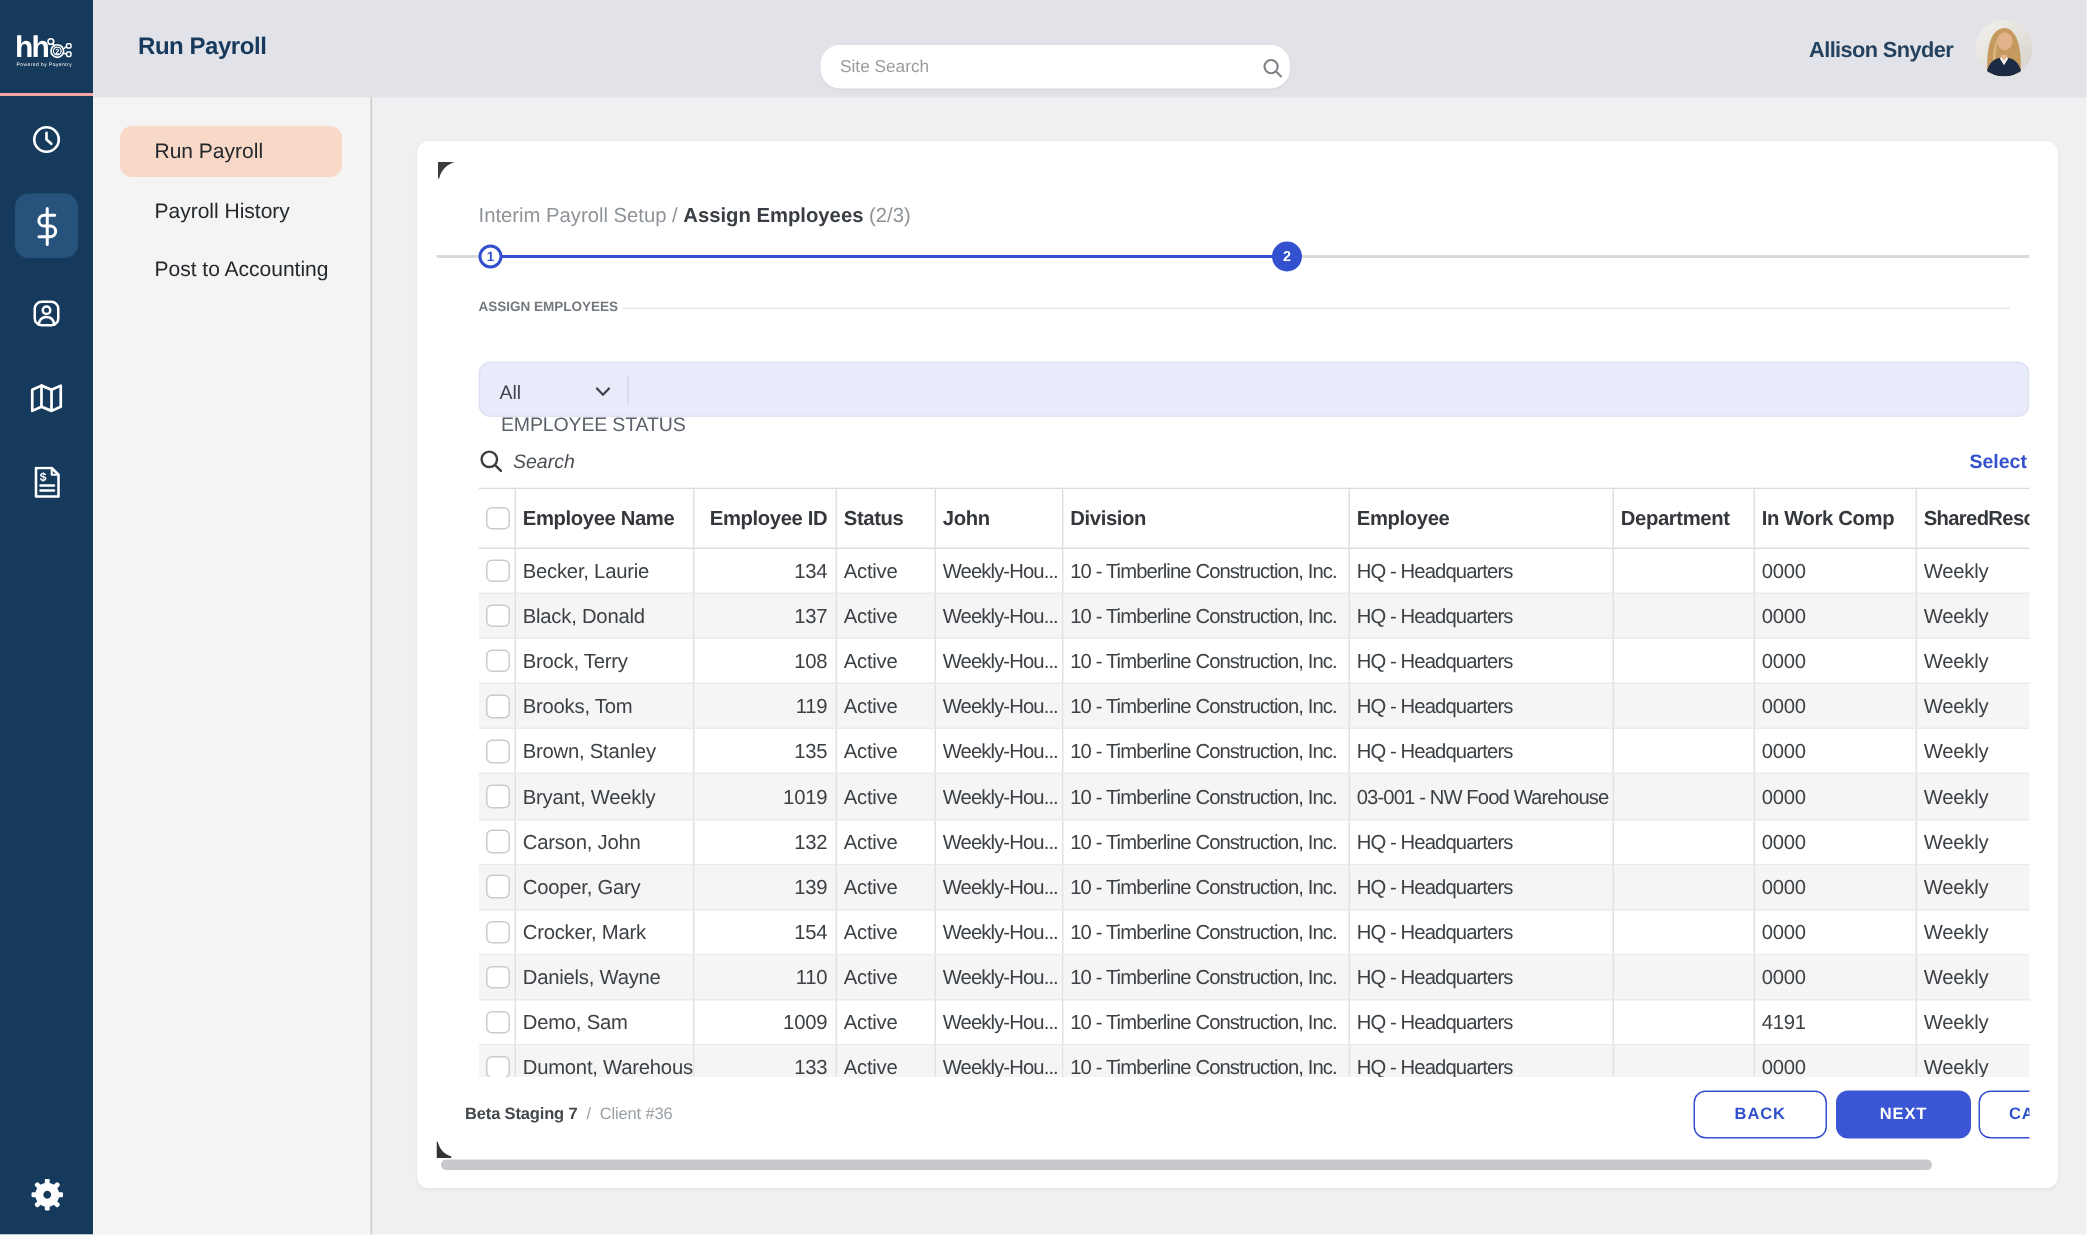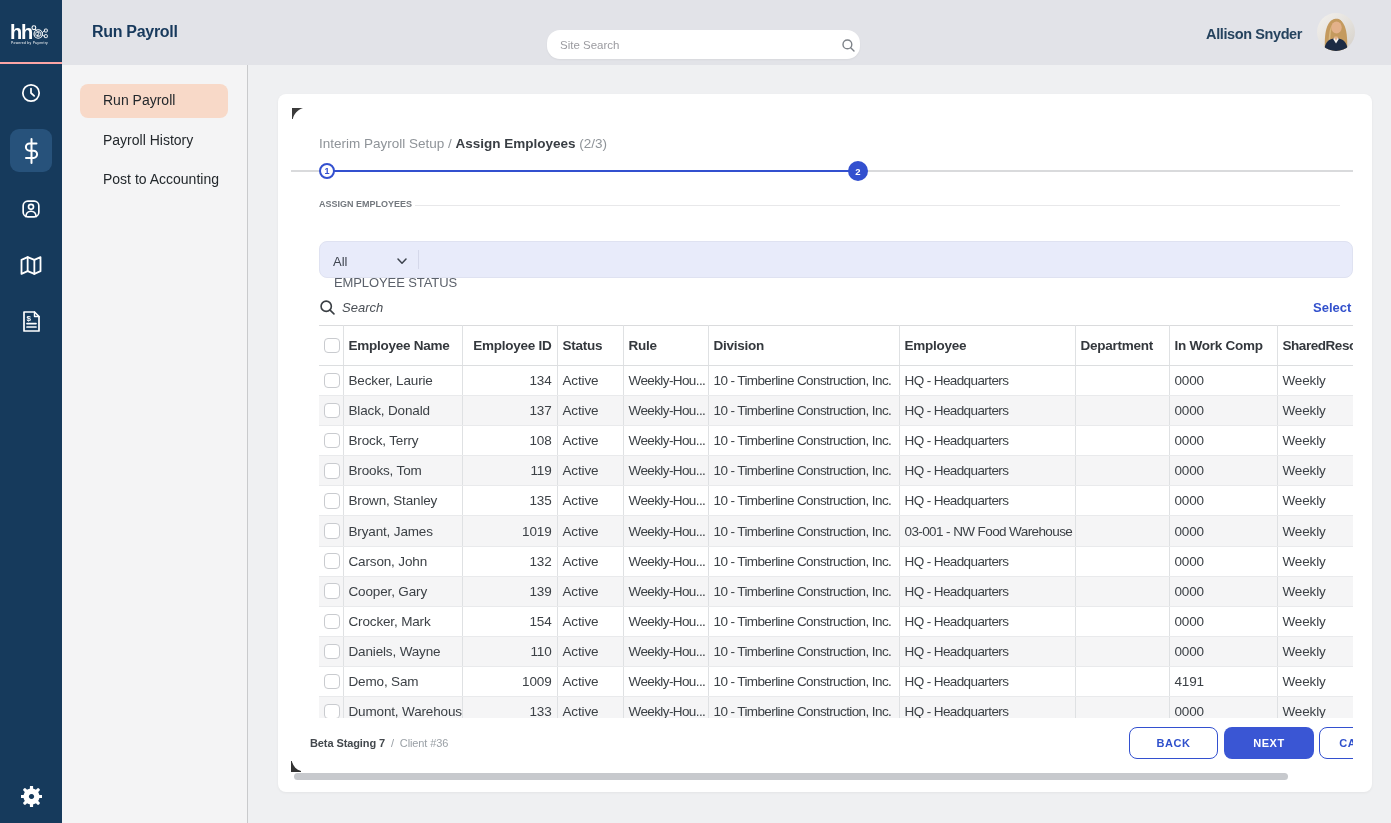--- a/index.html
+++ b/index.html
@@ -221,21 +221,21 @@
           <col style="width:150px">
       </colgroup>
       <thead>
         <tr>
           <th class="cbc">
               <div class="cb"></div>
             </th>
           <th>Employee Name</th>
             <th class="num">Employee ID</th>
             <th>Status</th>
-            <th>Rule</th>
+            <th>John</th>
             <th>Division</th>
             <th>Employee</th>
             <th>Department</th>
             <th>In Work Comp</th>
             <th style="letter-spacing:-.45px">SharedResources</th>
         </tr>
       </thead>
       <tbody id="tb">
         <tr>
             <td class="cbc">
@@ -304,21 +304,21 @@
             <td class="tight">10 - Timberline Construction, Inc.</td>
             <td class="tight">HQ - Headquarters</td>
             <td></td>
             <td>0000</td>
             <td>Weekly</td>
           </tr>
         <tr class="alt">
             <td class="cbc">
               <div class="cb"></div>
             </td>
-            <td>Bryant, James</td>
+            <td>Bryant, Weekly</td>
             <td class="num">1019</td>
             <td>Active</td>
             <td class="tight">Weekly-Hou...</td>
             <td class="tight">10 - Timberline Construction, Inc.</td>
             <td class="tight">03-001 - NW Food Warehouse</td>
             <td></td>
             <td>0000</td>
             <td>Weekly</td>
           </tr>
         <tr>

